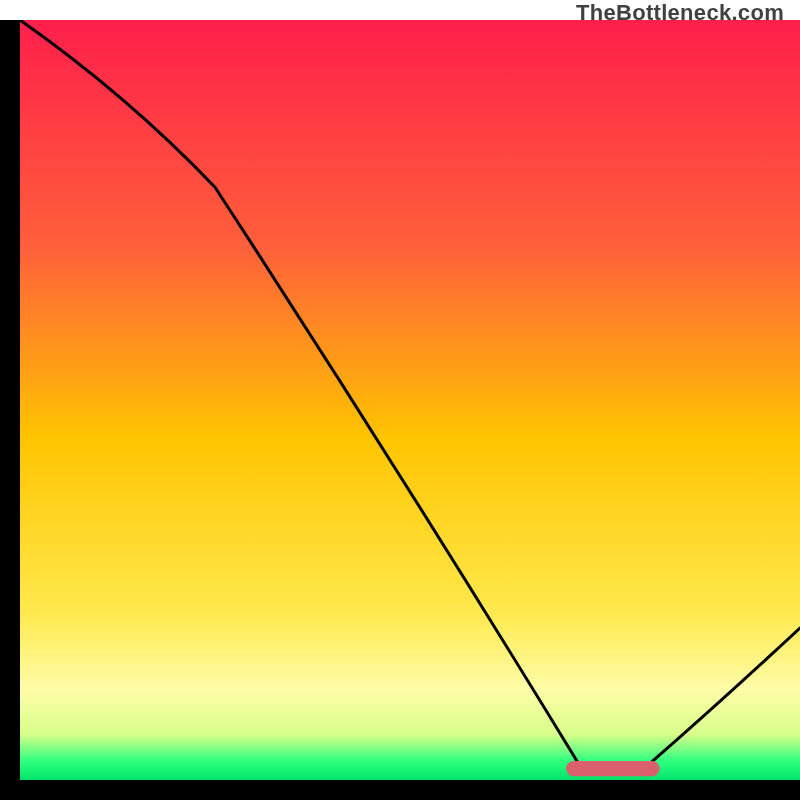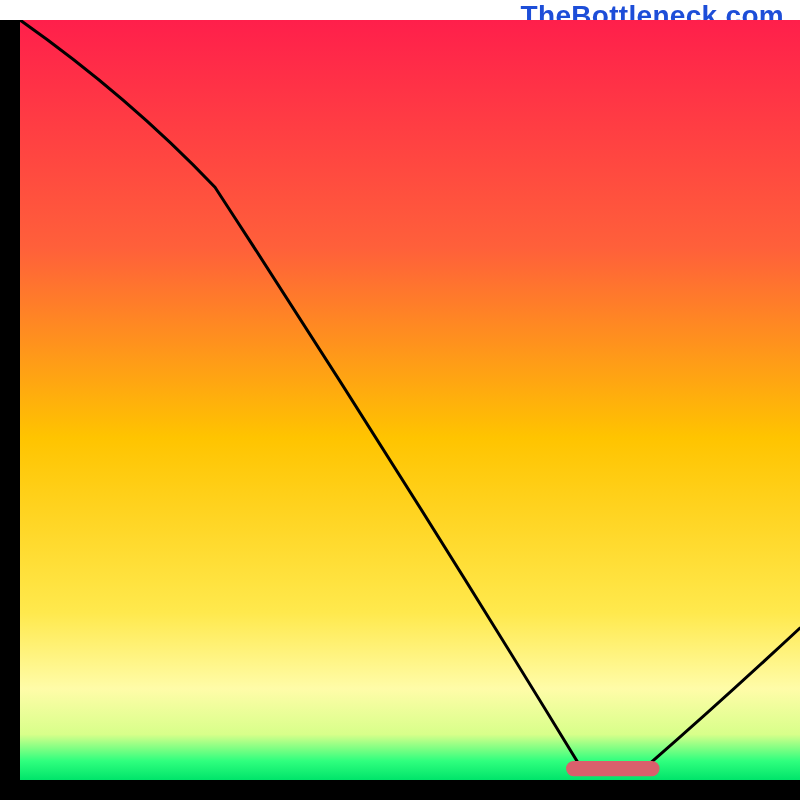--- a/index.html
+++ b/index.html
@@ -13,23 +13,23 @@
   }
   .frame {
     position: relative;
     width: 800px;
     height: 800px;
   }
   .watermark {
     position: absolute;
     top: 0px;
     right: 16px;
-    font-size: 28px;
+    font-size: 22px;
     font-weight: 600;
-    color: #1d4ed8;
+    color: #404040;
     letter-spacing: 0.3px;
     user-select: none;
   }
   
   .stage {
     position: absolute;
     left: 0;
     top: 20px;
     width: 800px;
     height: 780px;

